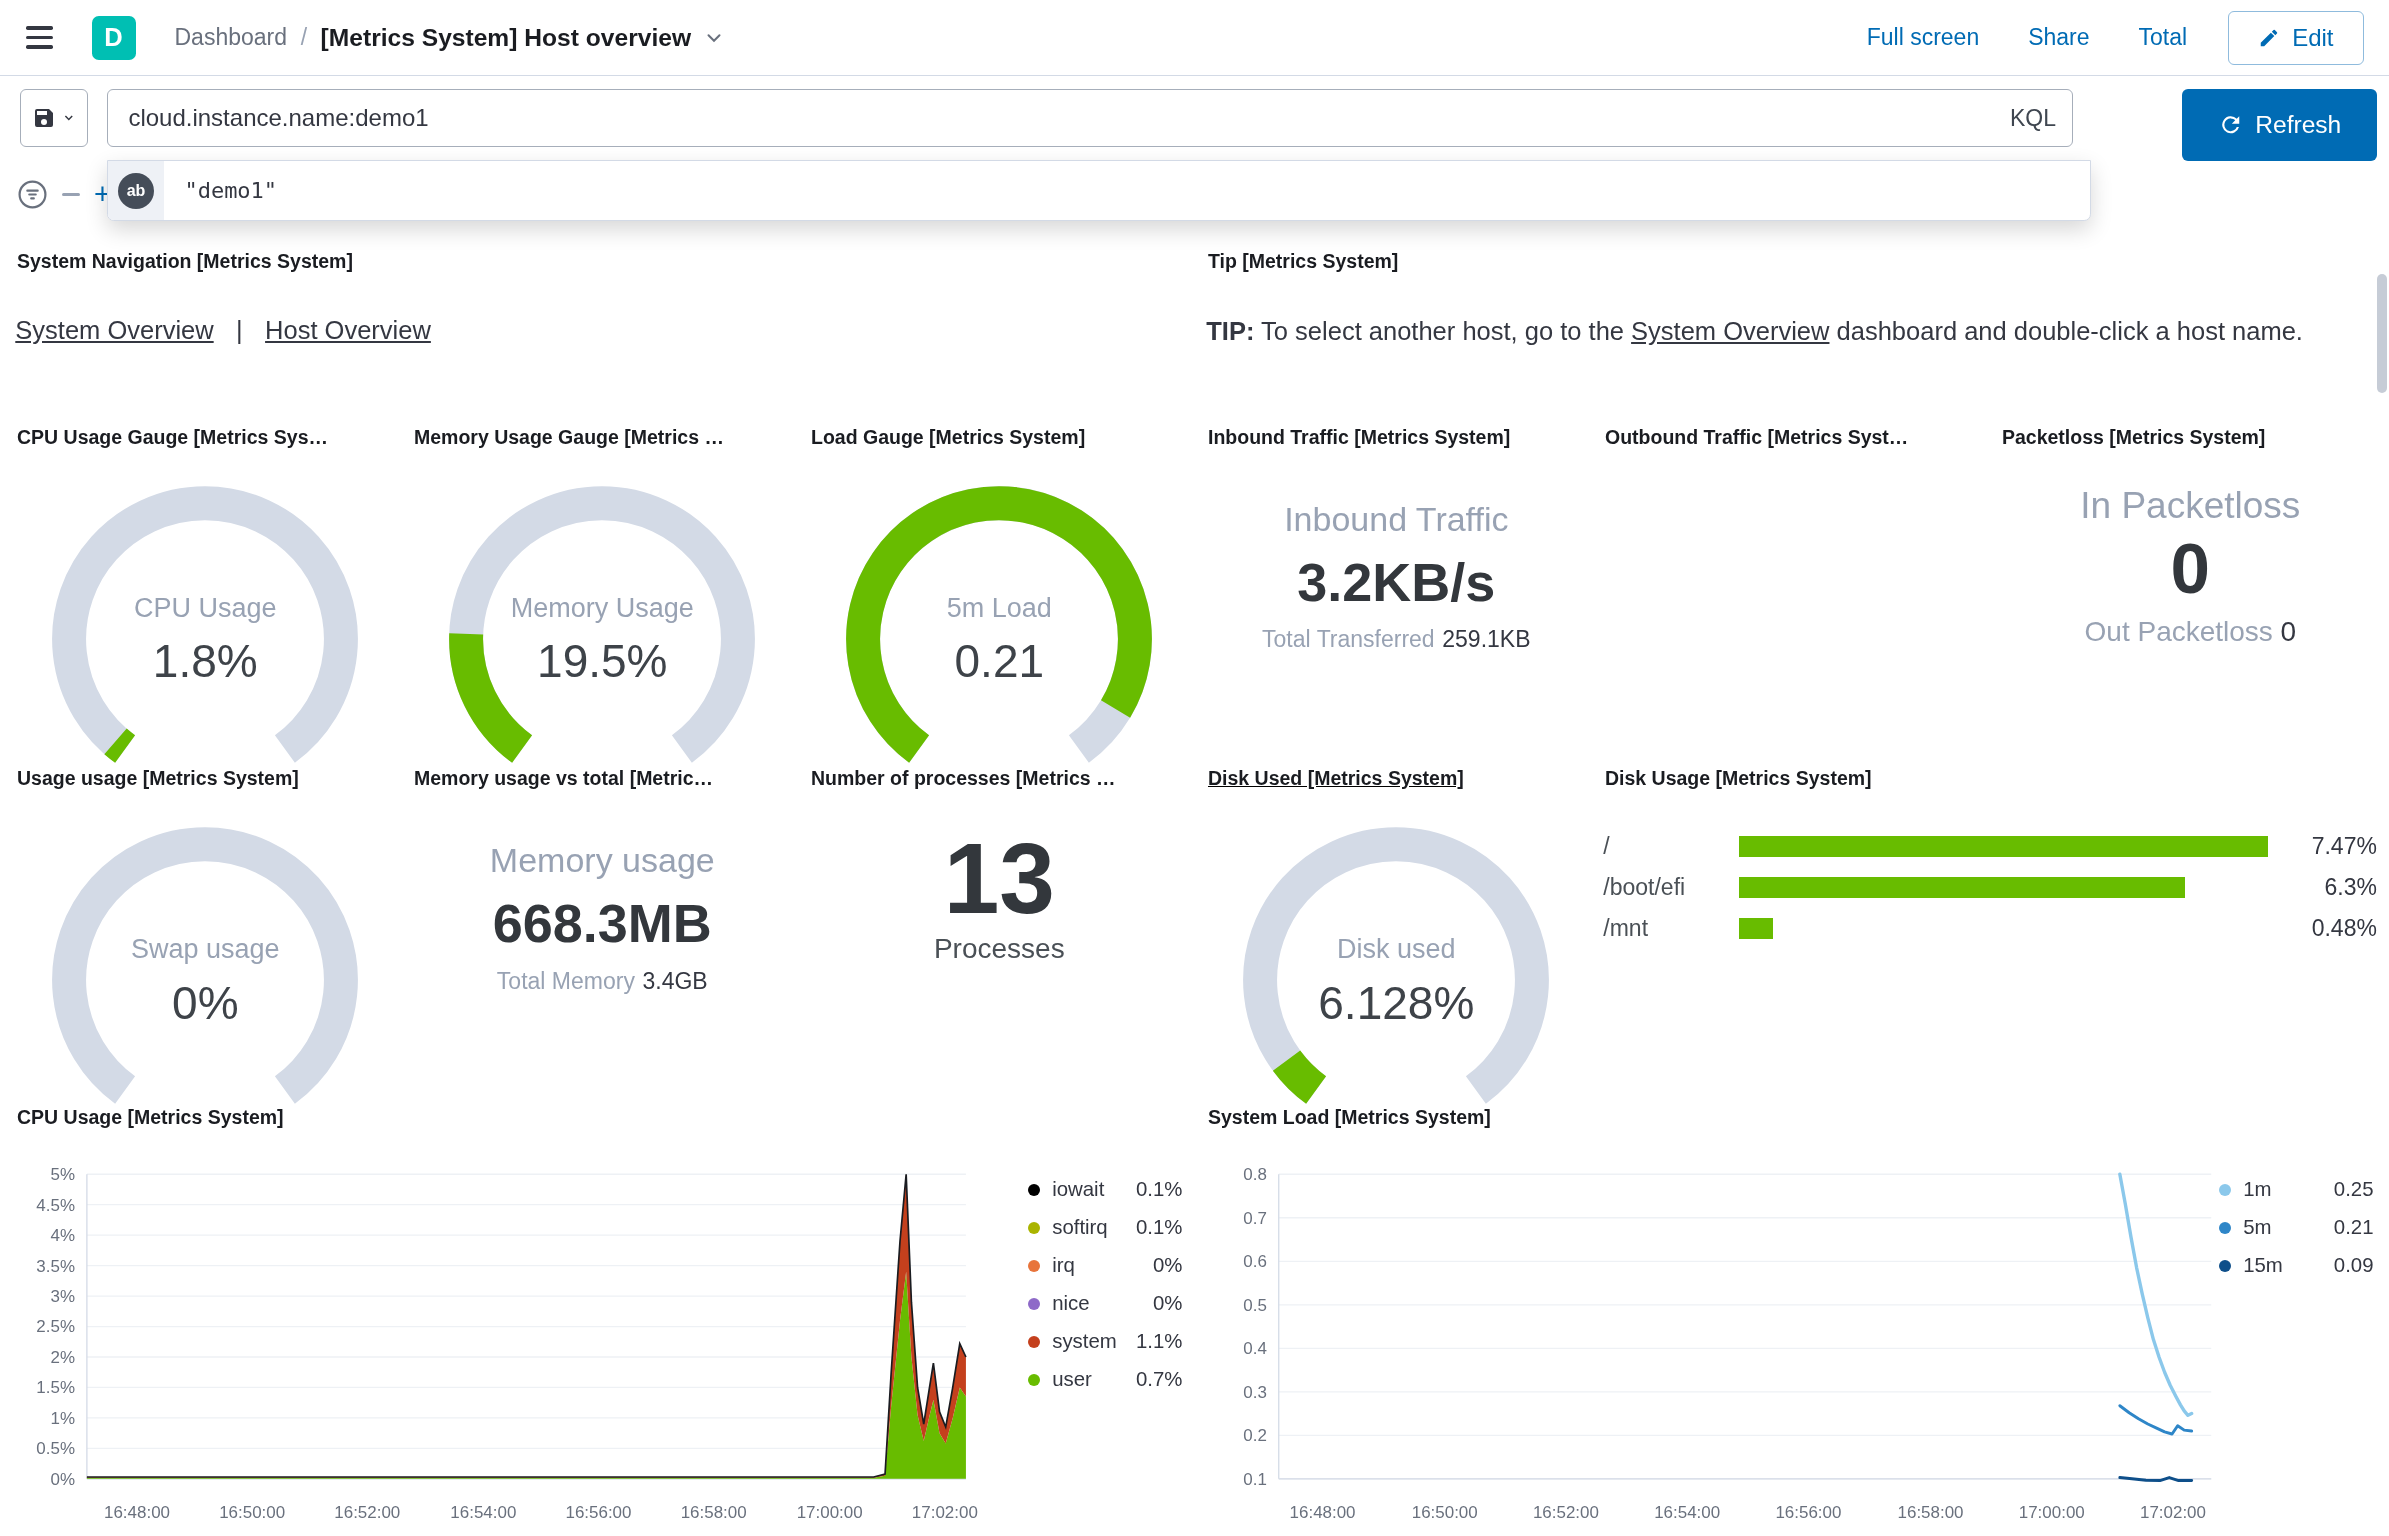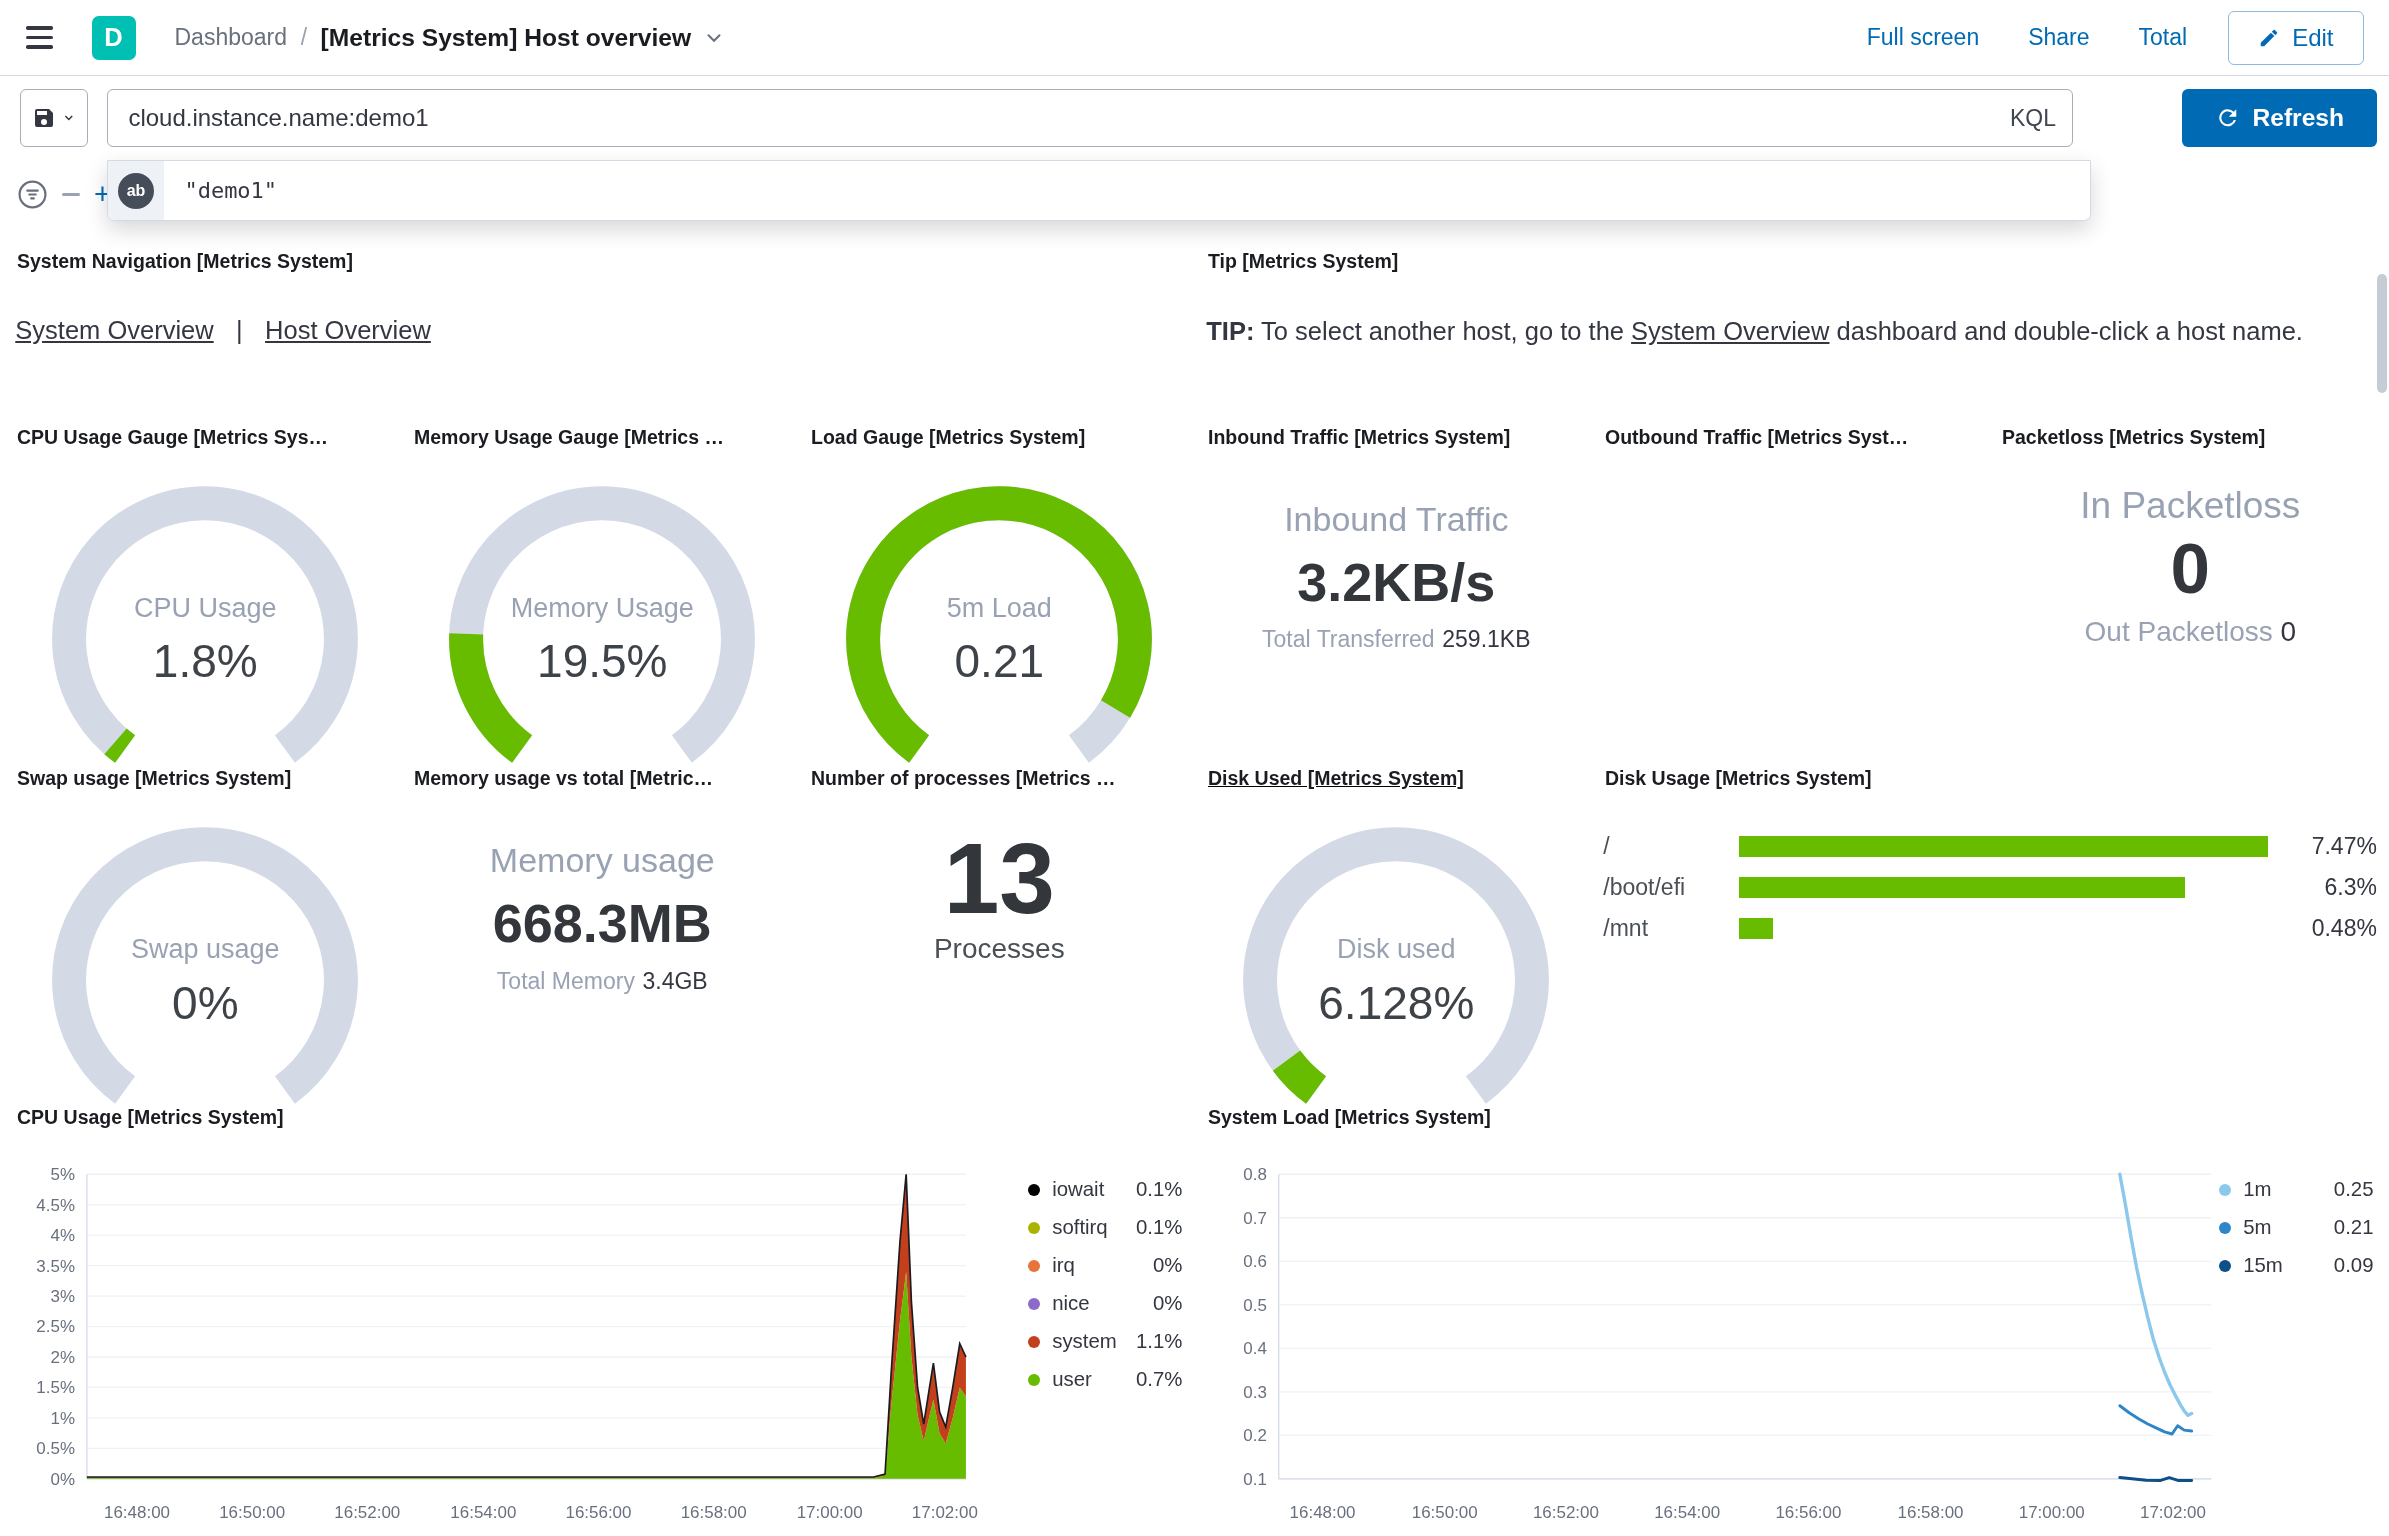--- a/index.html
+++ b/index.html
@@ -17,21 +17,21 @@
   .crumb-chevron { margin-left:12px; }
   .top-actions { margin-left:auto; display:flex; align-items:center; }
   .top-link { font-size:23px; color:#006BB4; text-decoration:none; margin-left:49px; cursor:pointer; }
   .edit-btn { margin-left:41px; height:54px; padding:0 29px; border:0.8px solid #8FBBDD; border-radius:6px; background:#fff; color:#006BB4; font-size:24px; font-weight:500; display:flex; align-items:center; gap:12px; cursor:pointer; font-family:inherit; }
 
   
   .sq-btn { position:absolute; left:19.5px; top:89px; width:68px; height:58px; border:0.8px solid #A6AEBA; border-radius:6px; background:#fff; display:flex; align-items:center; justify-content:center; gap:6px; cursor:pointer; }
   .query-input { position:absolute; left:107px; top:89px; width:1966px; height:58px; border:0.8px solid #A6AEBA; border-radius:6px; background:#fff; display:flex; align-items:center; padding-left:20.4px; }
   .query-text { flex:1; font-size:24px; color:#343741; white-space:nowrap; overflow:hidden; }
   .kql-label { width:78px; height:100%; display:flex; align-items:center; justify-content:center; font-size:23px; color:#3F4650; cursor:pointer; }
-  .refresh-btn { position:absolute; left:2182px; top:89px; width:195px; height:58px; background:#006BB4; border:none; border-radius:6px; color:#fff; font-size:24.6px; font-weight:700; display:flex; align-items:center; justify-content:center; gap:12px; cursor:pointer; font-family:inherit; }
+  .refresh-btn { position:absolute; left:2182px; top:89px; width:195px; height:72px; background:#006BB4; border:none; border-radius:6px; color:#fff; font-size:24.6px; font-weight:400; display:flex; align-items:center; justify-content:center; gap:12px; cursor:pointer; font-family:inherit; }
 
   .filter-bar { position:absolute; left:17px; top:178px; display:flex; align-items:center; gap:13.6px; }
   .dash-sep { width:18.7px; height:3.4px; background:#98A2B3; border-radius:1.7px; }
   .add-filter-plus { font-size:29px; color:#006BB4; cursor:pointer; }
 
   .suggest-pop { position:absolute; left:107px; top:160px; width:1984px; height:61px; background:#fff; border:0.8px solid #D3DAE6; border-radius:0 0 6.8px 6.8px; box-shadow:0 8.5px 22px rgba(0,0,0,0.16); z-index:30; display:flex; align-items:stretch; overflow:hidden; }
   .token-col { width:56px; background:#EEF1F6; display:flex; align-items:center; justify-content:center; }
   .value-token { width:36px; height:36px; border-radius:50%; background:#454D59; color:#fff; font-size:16px; font-weight:700; display:flex; align-items:center; justify-content:center; }
   .suggest-text { align-self:center; margin-left:20.4px; font-family:"DejaVu Sans Mono",monospace; font-size:22px; color:#343741; }
 
@@ -238,21 +238,21 @@
   <section class="panel" id="p-packetloss">
     <h3 class="panel-title">Packetloss [Metrics System]</h3>
     <div class="metric-body">
       <div class="m-label">In Packetloss</div>
       <div class="m-value">0</div>
       <div class="m-sub"><span>Out Packetloss</span><span class="m-sub-value">0</span></div>
     </div>
   </section>
 
   <section class="panel" id="p-swap">
-    <h3 class="panel-title">Swap usage [Metrics System]</h3>
+    <h3 class="panel-title">Usage usage [Metrics System]</h3>
     <div class="gauge">
       <svg width="340" height="316" viewBox="0 0 400 372">
           <path d="M 105.95435963320432 321.44271909999156 A 160 160 0 1 1 294.04564036679585 321.44271909999145" fill="none" stroke="#D3DAE6" stroke-width="40"></path>
         </svg>
       <div class="gauge-center">
         <div class="g-label">Swap usage</div>
         <div class="g-value">0%</div>
       </div>
     </div>
   </section>

